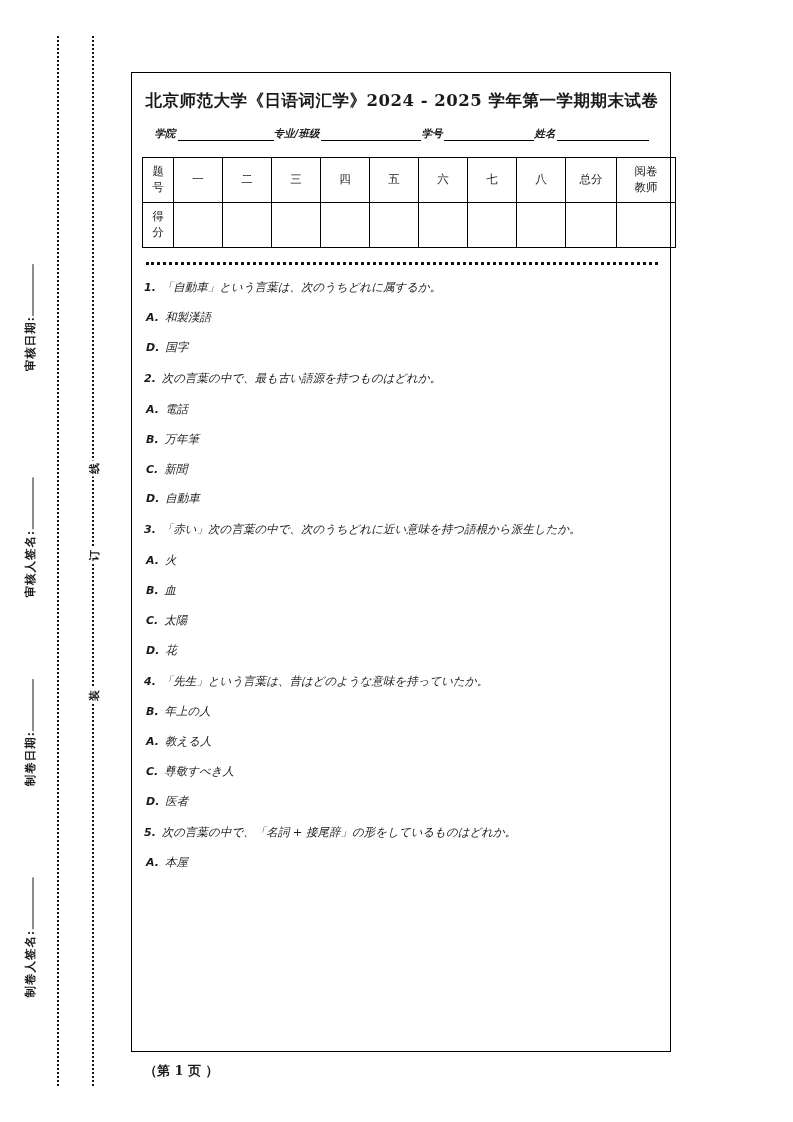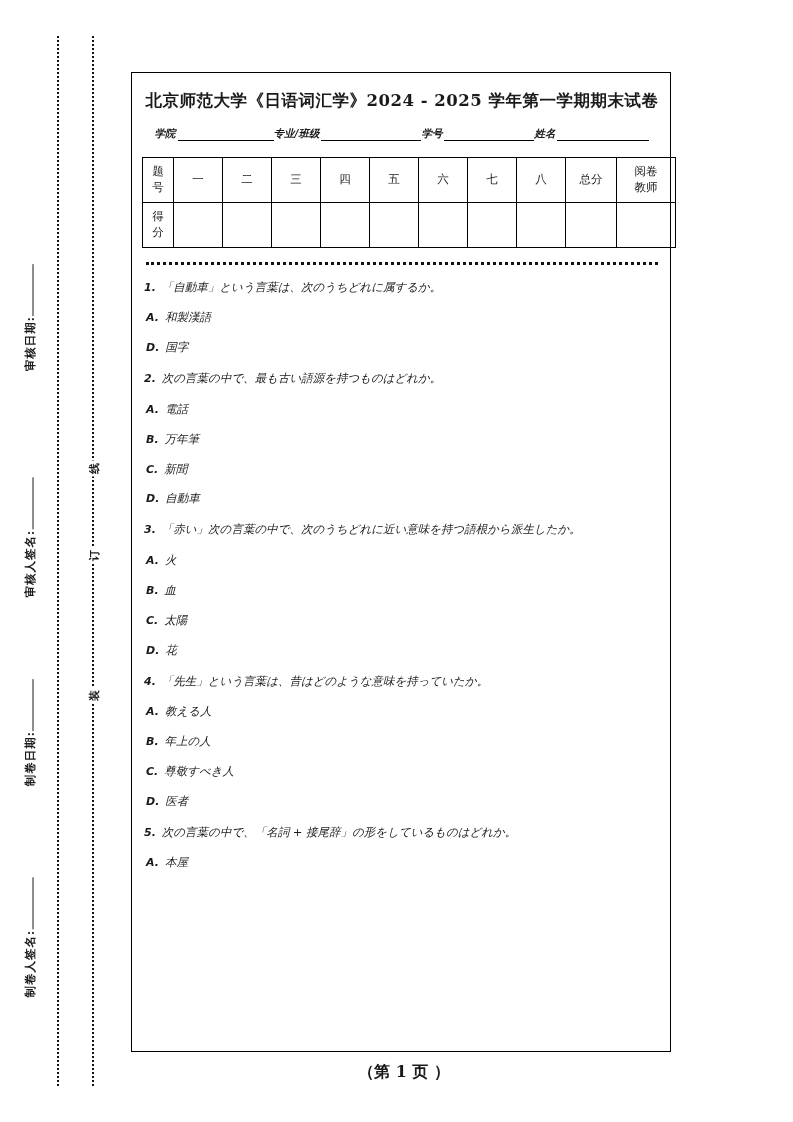--- a/index.html
+++ b/index.html
@@ -179,25 +179,25 @@
   .opt-letter {
     font-weight: bold;
     font-family: "DejaVu Sans", "Liberation Sans", sans-serif;
     font-size: 11px;
     margin-right: 6px;
   }
 
   
   .footer {
     position: absolute;
-    left: 134px;
+    left: 144px;
     top: 1062px;
     width: 540px;
-    text-align: center;
-    font-size: 16px;
+    text-align: left;
+    font-size: 13px;
     font-weight: bold;
     font-family: "DejaVu Serif", "Liberation Serif", serif;
   }
 </style>
 </head>
 <body>
 
 <div class="margin-labels">
   <div class="vlabel" style="top:310px;">
     <span>审核日期:</span><span class="vlabel-underline"></span>
@@ -334,26 +334,26 @@
       <div class="q-option">
         <span class="opt-letter">D.</span><span>花</span>
       </div>
     </div>
 
     <div class="question">
       <div class="q-stem">
         <span class="opt-letter">4.</span><span>「先生」という言葉は、昔はどのような意味を持っていたか。</span>
       </div>
       <div class="q-option">
+        <span class="opt-letter">B.</span><span>年上の人</span>
+      </div>
+      <div class="q-option">
         <span class="opt-letter">A.</span><span>教える人</span>
       </div>
       <div class="q-option">
-        <span class="opt-letter">B.</span><span>年上の人</span>
-      </div>
-      <div class="q-option">
         <span class="opt-letter">C.</span><span>尊敬すべき人</span>
       </div>
       <div class="q-option">
         <span class="opt-letter">D.</span><span>医者</span>
       </div>
     </div>
 
     <div class="question">
       <div class="q-stem">
         <span class="opt-letter">5.</span><span>次の言葉の中で、「名詞 + 接尾辞」の形をしているものはどれか。</span>

